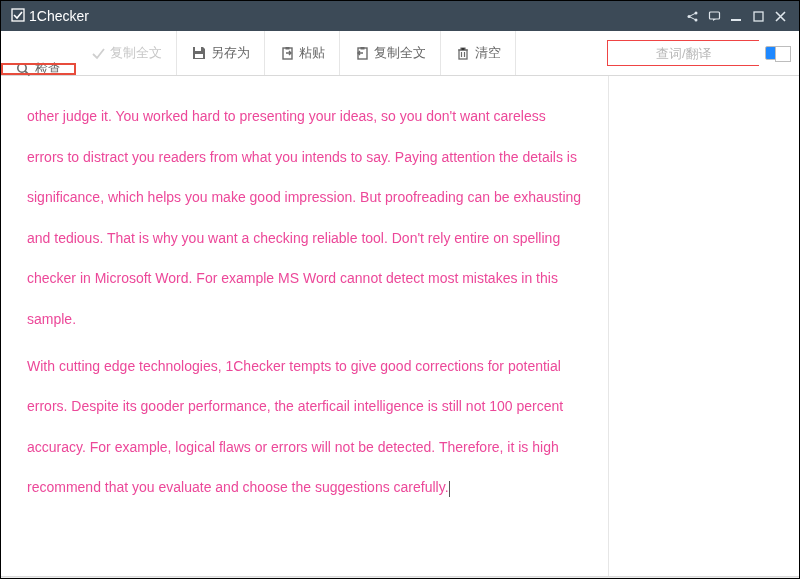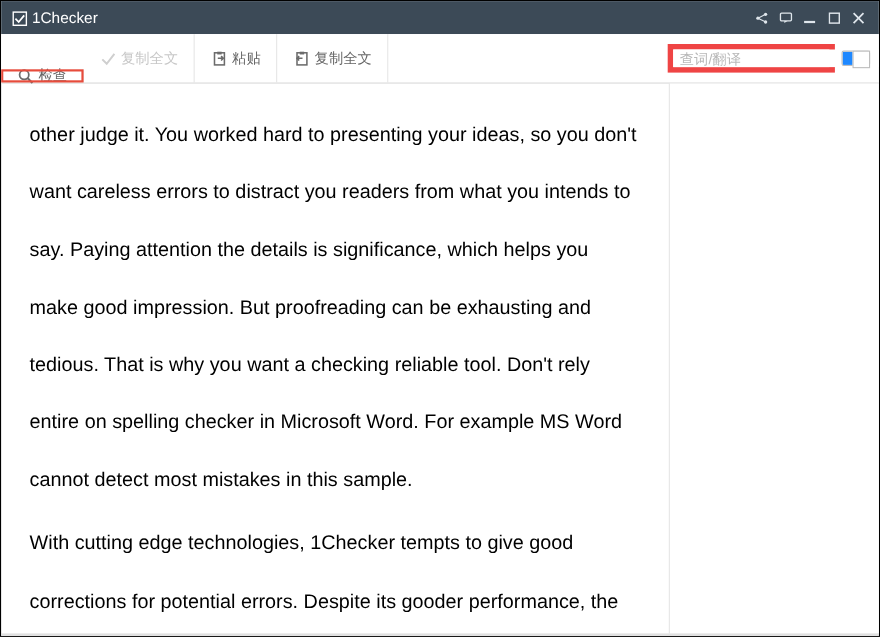--- a/index.html
+++ b/index.html
@@ -18,21 +18,21 @@
     background: #3c4a57;
     color: #fff;
     height: 30px;
     display: flex;
     align-items: center;
     padding: 0 8px 0 10px;
     font-size: 14px;
   }
   .title-logo {
     display: inline-flex;
-    align-items: flex-end;
+    align-items: flex-start;
     gap: 4px;
     font-weight: 500;
   }
   .title-logo svg { flex: 0 0 auto; }
   .title-spacer { flex: 1; }
   .win-btn {
     width: 22px;
     height: 22px;
     display: inline-flex;
     align-items: center;
@@ -78,24 +78,25 @@
   .toolbar-right {
     margin-left: auto;
     display: flex;
     align-items: center;
     padding: 0 8px 0 4px;
     gap: 6px;
   }
   .search-box {
     display: flex;
     align-items: stretch;
-    border: 5px solid #ef4444;
+    border: 1px solid #ef4444;
     height: 26px;
     width: 152px;
     background: #fff;
+    padding-left: 42px;
   }
   .search-input {
     flex: 1;
     border: none;
     outline: none;
     font-size: 13px;
     padding: 0 6px;
     color: #555;
     font-family: inherit;
   }
@@ -135,23 +136,23 @@
     flex: 1;
     position: relative;
     border-right: 1px solid #e6e6e6;
     overflow: hidden;
   }
   .editor {
     position: absolute;
     inset: 0;
     overflow-y: auto;
     padding: 20px 26px 10px 26px;
-    font-size: 18px;
+    font-size: 14px;
     line-height: 2.9;
-    color: #000000;
+    color: #ec4899;
   }
   .editor p { margin: 0 0 6px 0; }
   .cursor {
     display: inline-block;
     width: 1px; height: 16px;
     background: #555;
     vertical-align: middle;
   }
   .right-pane {
     width: 190px;
@@ -223,20 +224,30 @@
 
   <div class="tool-btn disabled">
     <span class="ico">
       <svg width="15" height="15" viewBox="0 0 15 15">
           <path d="M2 8 L6 12 L13 3" fill="none" stroke="#cfcfcf" stroke-width="1.8"></path>
         </svg>
     </span>
     <span>复制全文</span>
   </div>
 
+  <div class="tool-btn">
+    <span class="ico">
+      <svg width="14" height="14" viewBox="0 0 14 14">
+          <path d="M1 1 L11 1 L13 3 L13 13 L1 13 Z" fill="#6b6b6b"></path>
+          <rect x="3" y="1" width="6" height="4" fill="#fff"></rect>
+          <rect x="3" y="8" width="8" height="4" fill="#fff"></rect>
+        </svg>
+    </span>
+    <span>另存为</span>
+  </div>
 
   <div class="tool-btn">
     <span class="ico">
       <svg width="15" height="15" viewBox="0 0 15 15">
           <rect x="3" y="2" width="9" height="11" fill="none" stroke="#6b6b6b" stroke-width="1.4"></rect>
           <rect x="5.5" y="1" width="4" height="2.5" fill="#6b6b6b"></rect>
           <path d="M6 7 L11 7 M9 5 L11 7 L9 9" fill="none" stroke="#6b6b6b" stroke-width="1.4"></path>
         </svg>
     </span>
     <span>粘贴</span>
@@ -246,20 +257,29 @@
     <span class="ico">
       <svg width="15" height="15" viewBox="0 0 15 15">
           <rect x="3" y="2" width="9" height="11" fill="none" stroke="#6b6b6b" stroke-width="1.4"></rect>
           <rect x="5.5" y="1" width="4" height="2.5" fill="#6b6b6b"></rect>
           <path d="M8 7 L3 7 M5 5 L3 7 L5 9" fill="none" stroke="#6b6b6b" stroke-width="1.4"></path>
         </svg>
     </span>
     <span>复制全文</span>
   </div>
 
+  <div class="tool-btn">
+    <span class="ico">
+      <svg width="14" height="15" viewBox="0 0 14 15">
+          <rect x="3" y="4" width="8" height="9" fill="none" stroke="#6b6b6b" stroke-width="1.3"></rect>
+          <path d="M2 4 L12 4 M5 4 L5 2 L9 2 L9 4 M5.5 6 L5.5 11 M8.5 6 L8.5 11" stroke="#6b6b6b" stroke-width="1.2"></path>
+        </svg>
+    </span>
+    <span>清空</span>
+  </div>
 
   <div class="toolbar-right">
     <div class="search-box">
       <input class="search-input" placeholder="查词/翻译" style="">
       <span class="search-go">
         <svg width="14" height="14" viewBox="0 0 14 14">
             <circle cx="6" cy="6" r="4" fill="none" stroke="#fff" stroke-width="1.6"></circle>
             <path d="M9 9 L12.5 12.5" stroke="#fff" stroke-width="1.8"></path>
           </svg>
       </span>

